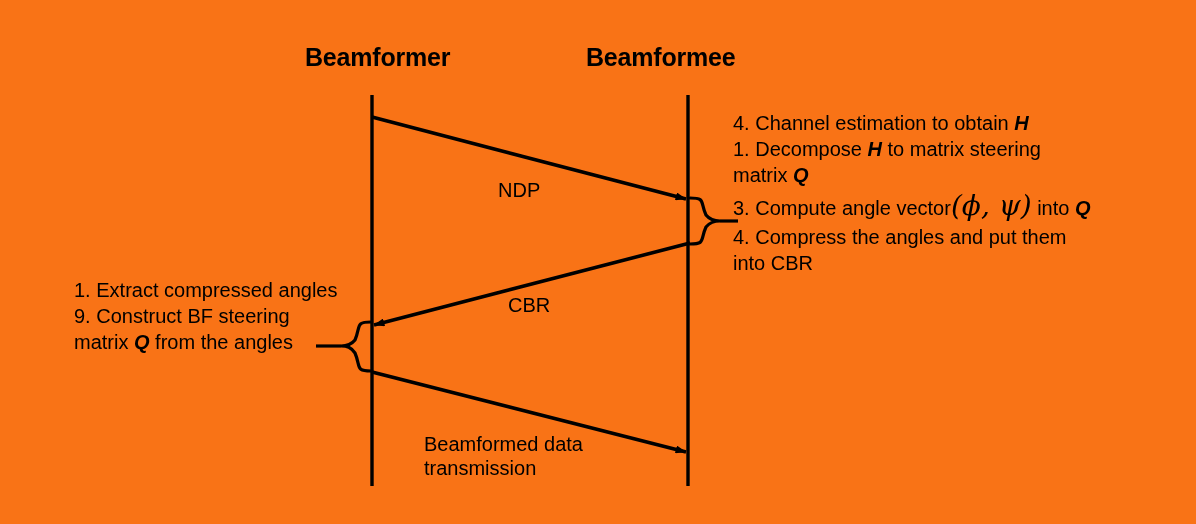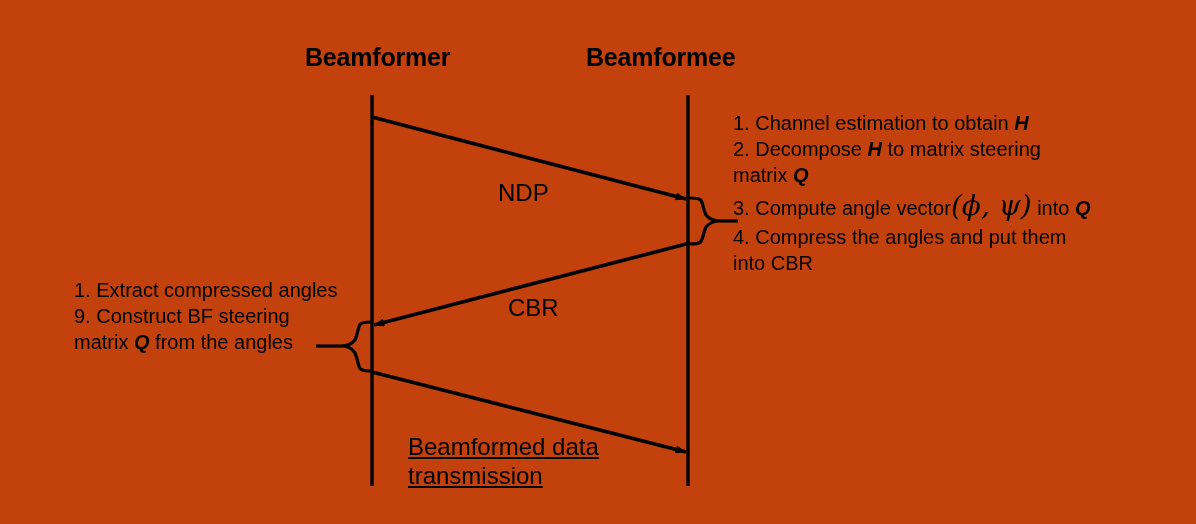--- a/index.html
+++ b/index.html
@@ -4,21 +4,21 @@
 <style>
   html, body {
     margin: 0;
     padding: 0;
     background: #ffffff;
   }
   #stage {
     position: relative;
     width: 1196px;
     height: 524px;
-    background: #c2410c;
+    background: #f97316;
     font-family: "Liberation Sans", sans-serif;
     color: #000000;
     overflow: hidden;
   }
   #diagram-svg {
     position: absolute;
     left: 0;
     top: 0;
     width: 1196px;
     height: 524px;
@@ -29,32 +29,31 @@
     font-weight: bold;
     letter-spacing: -0.2px;
     white-space: nowrap;
     line-height: 1;
   }
   #actor-beamformer { left: 305px; top: 45px; }
   #actor-beamformee { left: 586px; top: 45px; }
 
   .msg-label {
     position: absolute;
-    font-size: 24px;
+    font-size: 20px;
     white-space: nowrap;
     line-height: 1.22;
   }
   #label-ndp  { left: 498px; top: 178px; }
   #label-cbr  { left: 508px; top: 293px; }
   #label-bf-data {
-    left: 408px;
+    left: 424px;
     top: 432px;
     white-space: normal;
     width: 200px;
-    text-decoration: underline;
   }
 
   .note {
     position: absolute;
     font-size: 20px;
     line-height: 1.30;
   }
   #note-beamformee {
     left: 733px;
     top: 110px;
@@ -117,22 +116,22 @@
   </svg>
 
   <div class="actor-title" id="actor-beamformer">Beamformer</div>
   <div class="actor-title" id="actor-beamformee">Beamformee</div>
 
   <div class="msg-label" id="label-ndp">NDP</div>
   <div class="msg-label" id="label-cbr">CBR</div>
   <div class="msg-label" id="label-bf-data">Beamformed data transmission</div>
 
   <div class="note" id="note-beamformee">
-    <span class="note-line"><span>1. Channel estimation to obtain </span><b>H</b></span>
-    <span class="note-line"><span>2. Decompose </span><b>H</b><span> to matrix steering</span></span>
+    <span class="note-line"><span>4. Channel estimation to obtain </span><b>H</b></span>
+    <span class="note-line"><span>1. Decompose </span><b>H</b><span> to matrix steering</span></span>
     <span class="note-line"><span>matrix </span><b>Q</b></span>
     <span class="note-line"><span>3. Compute angle vector</span><span class="sym">(ϕ, ψ)</span><span> into </span><b>Q</b></span>
     <span class="note-line">4. Compress the angles and put them</span>
     <span class="note-line">into CBR</span>
   </div>
 
   <div class="note" id="note-beamformer">
     <span class="note-line">1. Extract compressed angles</span>
     <span class="note-line">9. Construct BF steering</span>
     <span class="note-line"><span>matrix </span><b>Q</b><span> from the angles</span></span>

